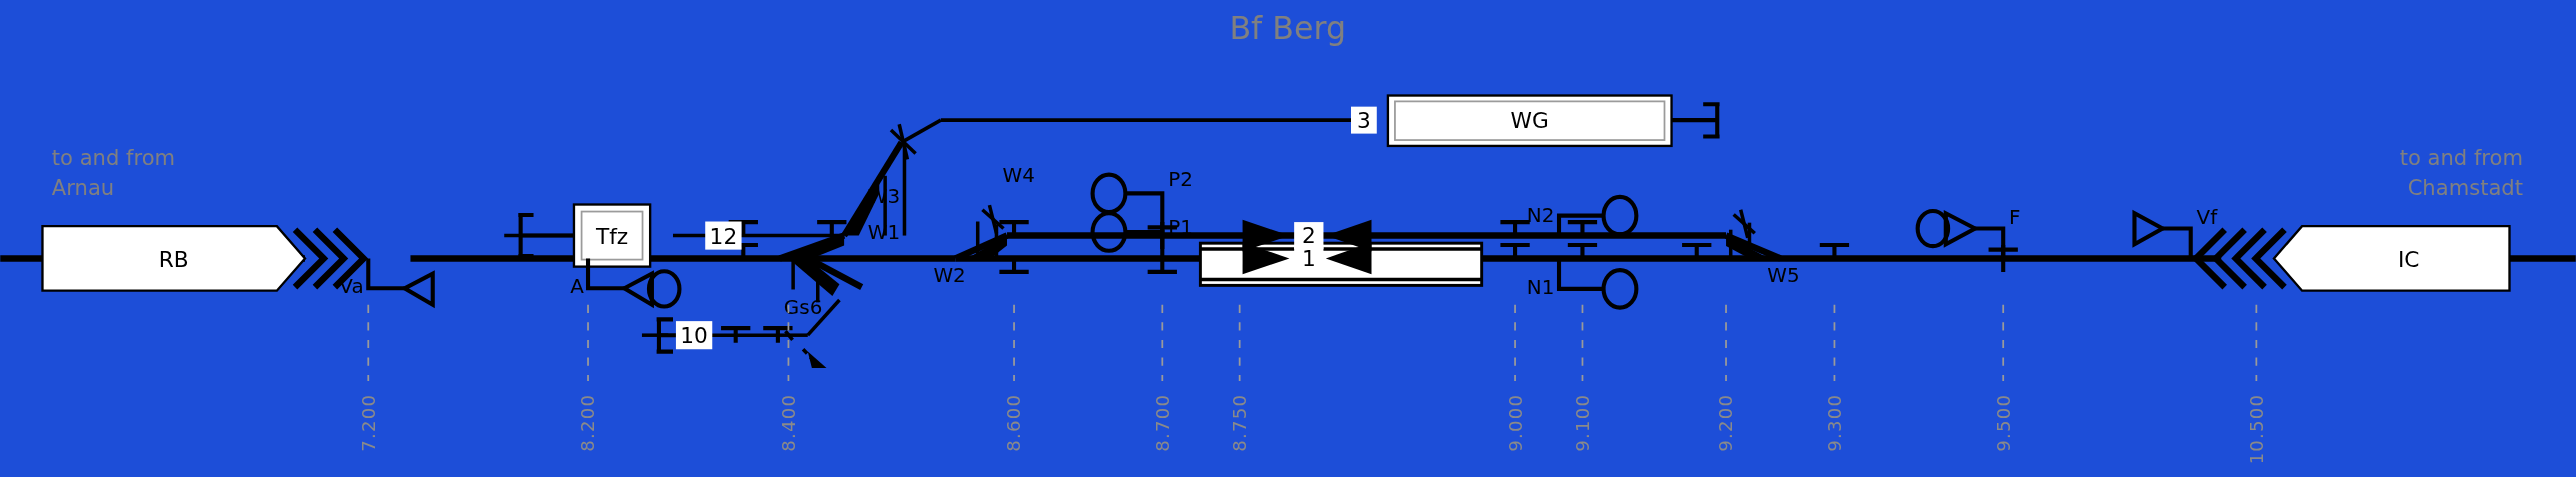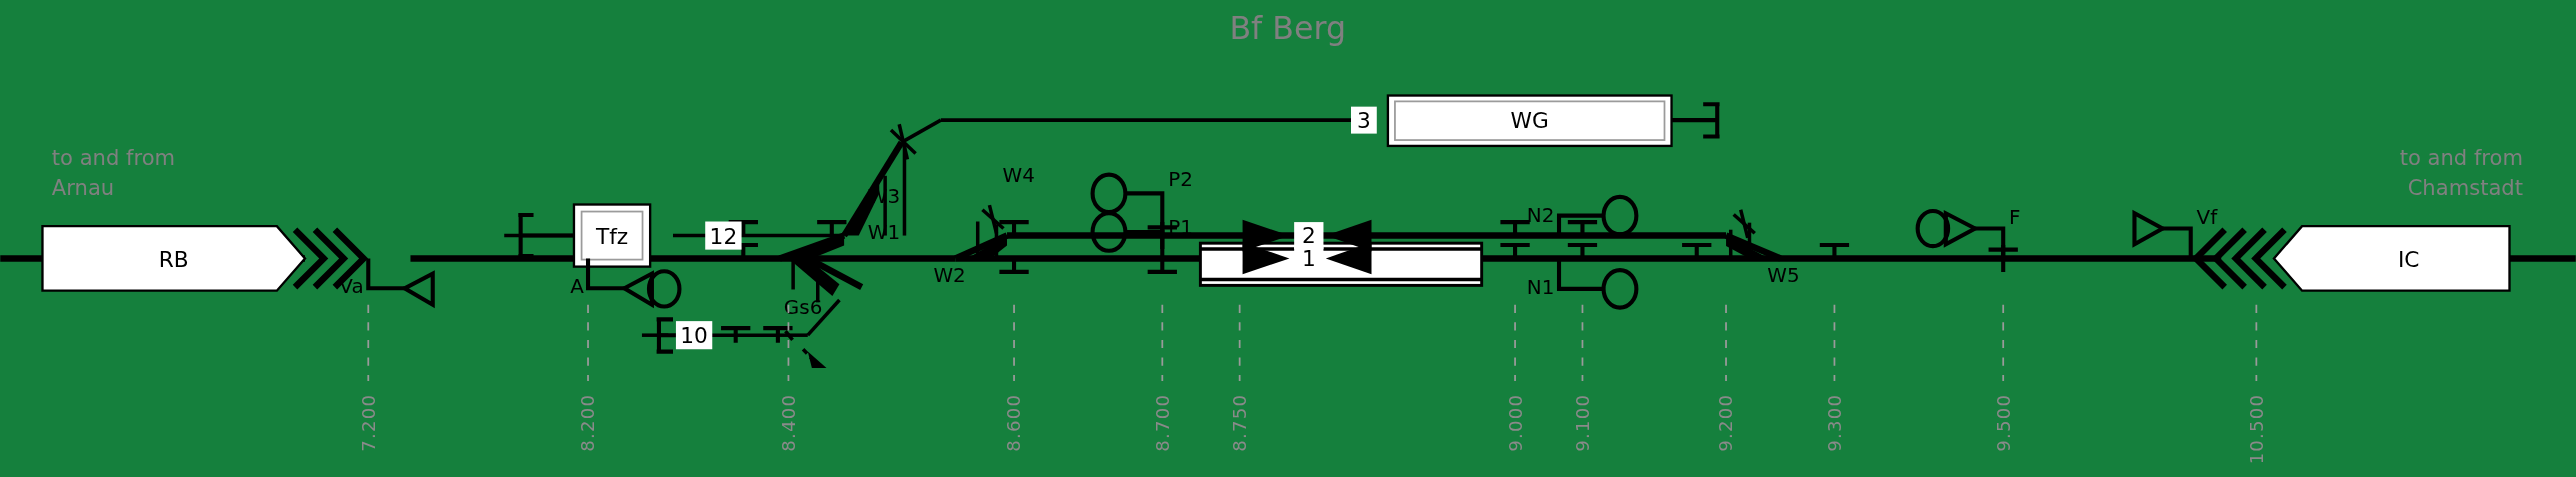--- a/index.html
+++ b/index.html
@@ -1,17 +1,17 @@
 <!DOCTYPE html>
 <html style="font-size:9.4px"><head>
 <meta charset="utf-8">
 <style>
   html,body{margin:0;padding:0;background:#ffffff;}
   body{width:2576px;height:477px;font-family:"DejaVu Sans",sans-serif;overflow:hidden;}
-  #stage{position:relative;width:2576px;height:477px;background:#15803d;text-align:center;}
+  #stage{position:relative;width:2576px;height:477px;background:#1d4ed8;text-align:center;}
   svg{display:block;}
   .ttl{fill:#808080;font-family:"DejaVu Sans",sans-serif;font-size:54px;}
   .dest{fill:#808080;font-family:"DejaVu Sans",sans-serif;font-size:36px;}
   .lbl{fill:#000000;font-family:"DejaVu Sans",sans-serif;font-size:37px;}
   .lbl-sm{fill:#000000;font-family:"DejaVu Sans",sans-serif;font-size:34px;}
   .km{fill:#8a8a8a;font-family:"DejaVu Sans",sans-serif;font-size:31px;letter-spacing:2px;}
   .trk-main{stroke:#000;stroke-width:11;fill:none;stroke-linecap:butt;}
   .trk-thin{stroke:#000;stroke-width:6;fill:none;stroke-linecap:butt;}
   .trk-sig{stroke:#000;stroke-width:7;fill:none;}
   .kmdash{stroke:#9a9a9a;stroke-width:3;fill:none;stroke-dasharray:14 16;}

